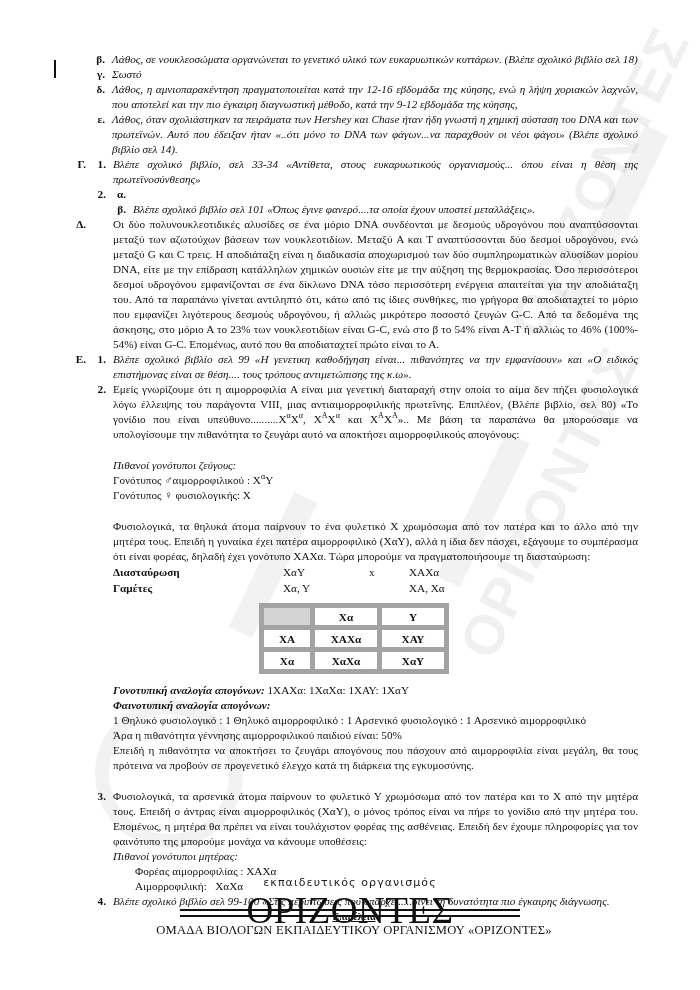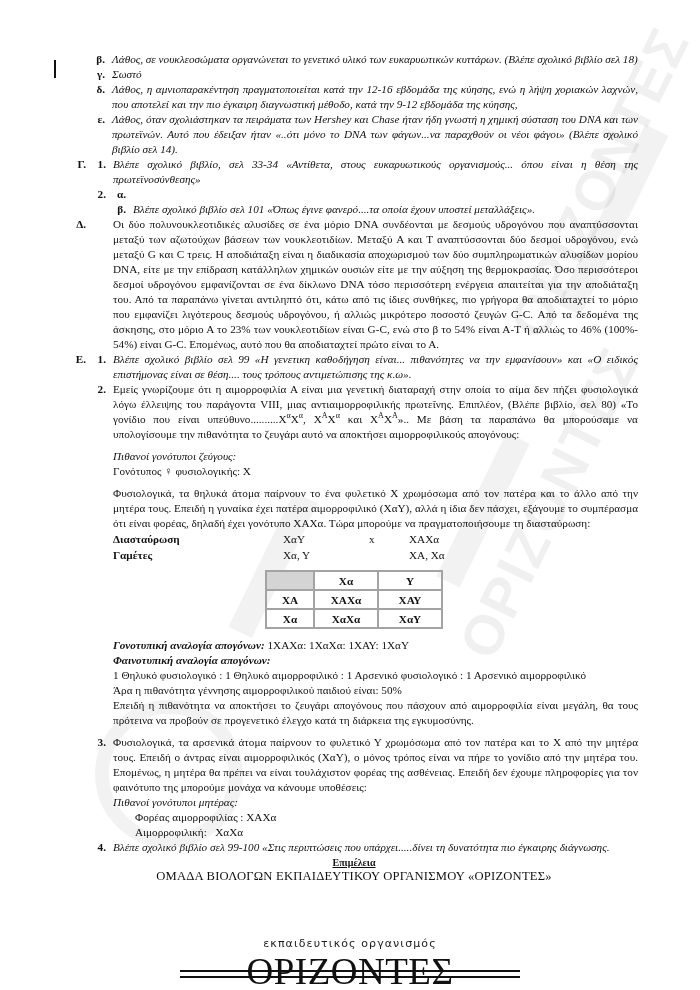--- a/index.html
+++ b/index.html
@@ -93,21 +93,21 @@
 
   .body {
     flex: 1 1 auto;
     text-align: justify;
     text-justify: inter-word;
   }
   .body.nojust { text-align: left; }
 
   sup { font-size: 0.72em; vertical-align: super; line-height: 0; }
 
-  .blk { margin-top: 7px; }
+  .blk { margin-top: 16px; }
   .blk0 { margin-top: 0; }
 
   .it { font-style: italic; }
   .bdit { font-weight: 700; font-style: italic; }
 
   
   .gen-line {
     display: flex;
     font-size: 11.2px;
     line-height: 1.45;
@@ -121,21 +121,21 @@
   .punnett-wrap {
     display: flex;
     justify-content: center;
     margin: 7px 0 9px 0;
   }
   table.punnett {
     border-collapse: collapse;
     font-size: 11.2px;
   }
   table.punnett td {
-    border: 2px solid #a3a3a3;
+    border: 5px solid #a3a3a3;
     width: 58px;
     height: 15px;
     text-align: center;
     vertical-align: middle;
     padding: 1px 2px;
     font-weight: 700;
   }
   table.punnett td.corner { background: #d4d4d4; width: 42px; }
   table.punnett td.rowhdr { width: 42px; }
 
@@ -152,21 +152,21 @@
   .org {
     text-align: center;
     font-size: 12.6px;
     letter-spacing: 0.2px;
     margin-top: 1px;
   }
 
   .logo {
     position: absolute;
     left: 0; right: 0;
-    top: 937px;
+    top: 876px;
     z-index: 2;
     text-align: center;
   }
   .logo-sub {
     font-family: "DejaVu Sans", sans-serif;
     font-size: 11px;
     letter-spacing: 1.1px;
     color: #1a1a1a;
     margin-bottom: 1px;
   }
@@ -275,20 +275,21 @@
       <div class="body">
         <span>Εμείς γνωρίζουμε ότι η αιμορροφιλία Α είναι μια γενετική διαταραχή στην οποία το αίμα δεν πήζει φυσιολογικά λόγω έλλειψης του παράγοντα VIII, μιας αντιαιμορροφιλικής πρωτεΐνης. Επιπλέον, (Βλέπε βιβλίο, σελ 80) «Το γονίδιο που είναι υπεύθυνο..........Χ</span><sup>α</sup><span>Χ</span><sup>α</sup><span>, Χ</span><sup>Α</sup><span>Χ</span><sup>α</sup><span> και Χ</span><sup>Α</sup><span>Χ</span><sup>Α</sup><span>».. Με βάση τα παραπάνω θα μπορούσαμε να υπολογίσουμε την πιθανότητα το ζευγάρι αυτό να αποκτήσει αιμορροφιλικούς απογόνους:</span>
       </div>
     </div>
 
     <div class="row blk">
       <div class="spacer-sec"></div>
       <div class="spacer-num"></div>
       <div class="body nojust">
         <div class="it">Πιθανοί γονότυποι ζεύγους:</div>
+        <div><span>Γονότυπος ♂αιμορροφιλικού : Χ</span><sup>α</sup><span>Υ</span></div>
         <div><span>Γονότυπος ♀ φυσιολογικής: Χ</span></div>
       </div>
     </div>
 
     <div class="row blk">
       <div class="spacer-sec"></div>
       <div class="spacer-num"></div>
       <div class="body">Φυσιολογικά, τα θηλυκά άτομα παίρνουν το ένα φυλετικό Χ χρωμόσωμα από τον πατέρα και το άλλο από την μητέρα τους. Επειδή η γυναίκα έχει πατέρα αιμορροφιλικό (ΧαΥ), αλλά η ίδια δεν πάσχει, εξάγουμε το συμπέρασμα ότι είναι φορέας, δηλαδή έχει γονότυπο ΧΑΧα. Τώρα μπορούμε να πραγματοποιήσουμε τη διασταύρωση:</div>
     </div>
 

